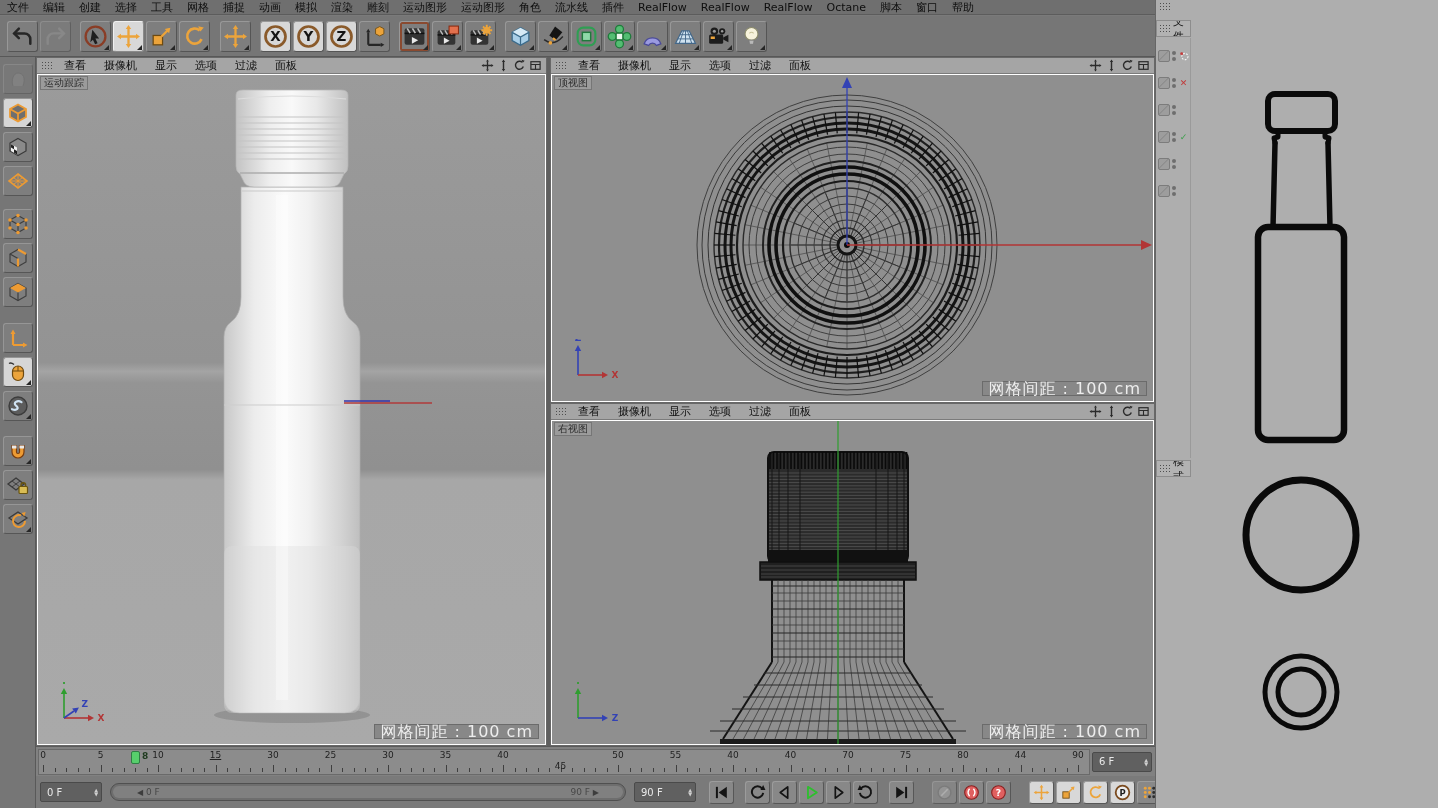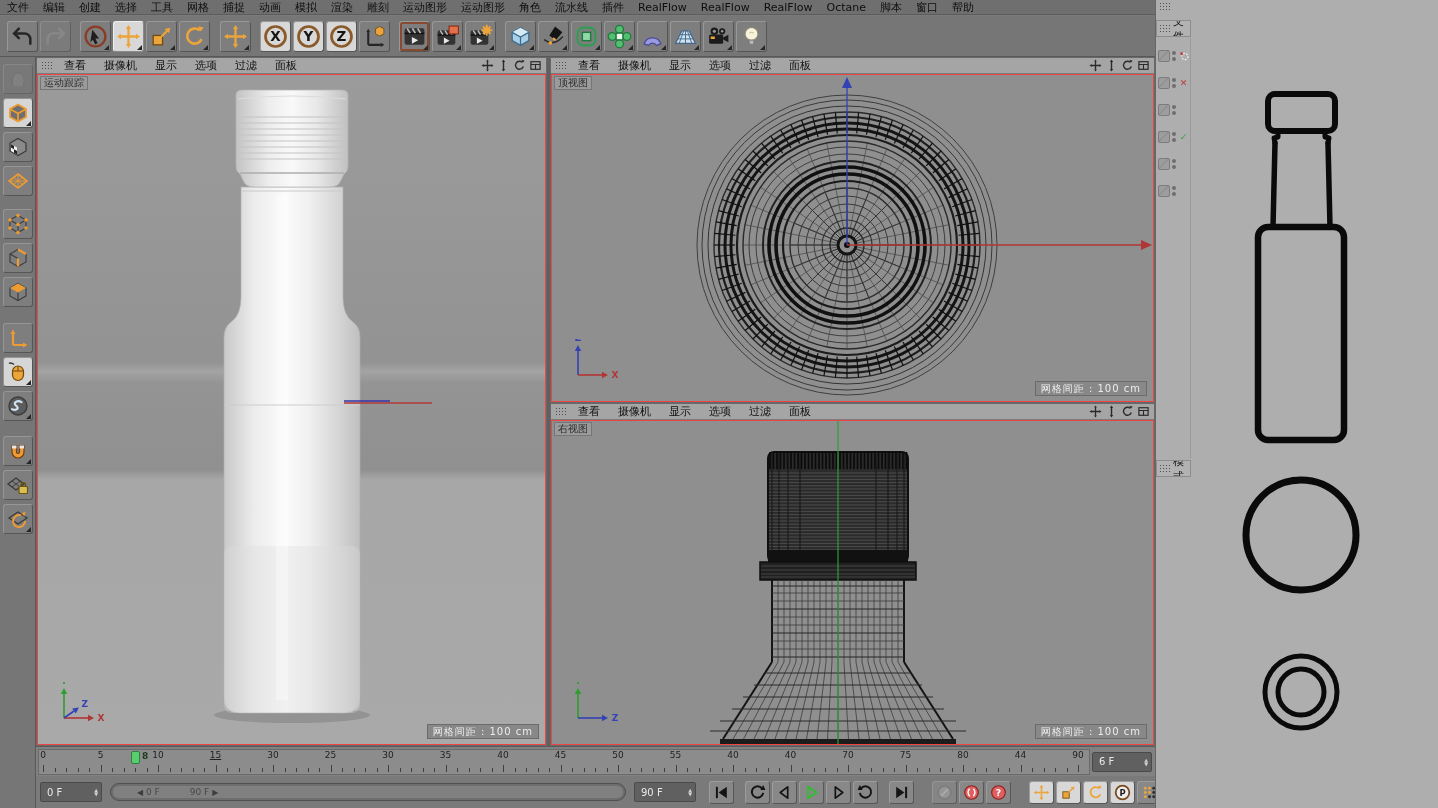--- a/index.html
+++ b/index.html
@@ -30,38 +30,38 @@
   .pbtn{width:30px;height:30px;margin:2px 0;background:#7e7e7e;border:1px solid;
     border-color:#969696 #565656 #565656 #969696;border-radius:3px;display:flex;align-items:center;
     justify-content:center;position:relative;flex:none;}
   .pbtn .ic{width:24px;height:24px;}
   .pbtn.active{background:#d6d6d6;}
   .pbtn.disabled{opacity:.55;background:#7a7a7a;}
   .pbtn.sub::after{content:"";position:absolute;right:1px;bottom:1px;
     border-left:5px solid transparent;border-bottom:5px solid #262626;}
   
   .viewports{position:absolute;left:36px;top:57px;width:1119px;height:689px;background:#5f5f5f;z-index:3;}
-  .vp{position:absolute;background:#ef4444;border:1px solid #686868;}
+  .vp{position:absolute;background:#ffffff;border:1px solid #686868;}
   .vp-persp{left:0;top:0;width:511px;height:689px;}
   .vp-top{left:514px;top:0;width:605px;height:346px;}
   .vp-right{left:514px;top:346px;width:605px;height:343px;}
   .vp-menu{height:16px;background:#a5a5a5;border-bottom:1px solid #7b7b7b;display:flex;
     align-items:center;font-size:11px;color:#101010;padding:0 4px;position:relative;z-index:2;}
   .vp-menu nav{display:flex;}
   .vp-menu nav span{padding:0 9px;line-height:16px;cursor:default;white-space:nowrap;}
   .vp-menu-icons{margin-left:auto;display:flex;gap:3px;align-items:center;}
   .vpi{width:13px;height:13px;display:flex;}
   .grip{width:12px;height:10px;margin-right:2px;flex:none;
     background-image:radial-gradient(#4e4e4e 0.9px,transparent 1px);background-size:3px 3px;}
   .vp-canvas{position:absolute;left:1px;top:17px;right:1px;bottom:1px;overflow:hidden;background:#8f8f8f;}
   .vp-persp .vp-canvas{background:linear-gradient(180deg,#9b9b9b 0%,#939393 43%,#a4a4a4 44.3%,#949494 46%,#909090 59%,#a7a7a7 60.5%,#a9a9a9 100%);}
   .vp-label{position:absolute;left:2px;top:1px;background:#9b9b9b;border:1px solid #767676;
     color:#2c2c2c;font-size:10px;line-height:12px;padding:0 3px;z-index:2;}
   .grid-info{position:absolute;right:6px;bottom:5px;background:#888;border:1px solid #6b6b6b;
-    color:#ededed;font-size:10px;line-height:13px;padding:0 5px;letter-spacing:1px;z-index:2;white-space:nowrap;}
+    color:#ededed;font-size:16px;line-height:13px;padding:0 5px;letter-spacing:1px;z-index:2;white-space:nowrap;}
   .scene{position:absolute;left:0;top:0;z-index:1;}
   .gizmo{position:absolute;left:14px;bottom:14px;z-index:2;}
   
   .timeline{position:absolute;left:36px;top:746px;width:1119px;height:30px;background:#818181;
     border-top:1px solid #5a5a5a;display:flex;align-items:center;z-index:4;}
   .ruler{position:relative;margin-left:2px;width:1052px;height:26px;background:#8c8c8c;
     border:1px solid #6a6a6a;overflow:hidden;}
   .rlabel{position:absolute;top:0;font-size:9px;color:#222;transform:translateX(-50%);}
   .rtick{position:absolute;bottom:2px;width:1px;background:#3f3f3f;}
   .playhead{position:absolute;top:1px;width:9px;height:13px;border-radius:2px;border:1px solid #2f7d44;}
@@ -70,21 +70,21 @@
     font-size:10px;display:flex;align-items:center;padding:0 3px 0 6px;gap:5px;white-space:nowrap;}
   .spin .arr{display:flex;flex-direction:column;color:#d0d0d0;font-size:5px;line-height:4px;letter-spacing:0;}
   .timeline .spin{margin-left:auto;margin-right:3px;width:60px;justify-content:space-between;}
   
   .playbar{position:absolute;left:36px;top:776px;width:1119px;height:32px;background:#7a7a7a;
     display:flex;align-items:center;padding:0 4px;z-index:4;}
   .playbar .spin{width:62px;justify-content:space-between;flex:none;}
   .range{position:relative;width:516px;height:18px;background:#6e6e6e;border:1px solid #505050;
     border-radius:9px;margin:0 8px;flex:none;display:flex;align-items:center;}
   .range-bar{position:absolute;left:2px;right:2px;top:2px;bottom:2px;background:#808080;border-radius:7px;
-    display:flex;justify-content:flex-start;align-items:center;font-size:9px;color:#474747;padding:0 24px;gap:30px;}
+    display:flex;justify-content:space-between;align-items:center;font-size:9px;color:#474747;padding:0 24px;gap:30px;}
   .range-bar .rng-arrow{font-size:8px;color:#3d3d3d;}
   .trbtn{width:25px;height:23px;background:#888;border:1px solid;border-color:#9c9c9c #575757 #575757 #9c9c9c;
     border-radius:3px;display:flex;align-items:center;justify-content:center;margin:0 1px;flex:none;position:relative;}
   .trbtn .ic{width:17px;height:17px;}
   .trbtn.lit{background:#d8d8d8;}
   .trbtn.disabled{opacity:.8;}
   .trbtn.sub::after{content:"";position:absolute;right:0;bottom:0;
     border-left:5px solid transparent;border-bottom:5px solid #262626;}
   .pgap{flex:none;}
   
@@ -1059,21 +1059,21 @@
       <div class="rtick" style="left: 429.5px; height: 4px;"></div>
       <div class="rtick" style="left: 441px; height: 4px;"></div>
       <div class="rtick" style="left: 452.5px; height: 4px;"></div>
       <div class="rtick" style="left: 464px; height: 7px;"></div>
       <span class="rlabel" style="left: 464px;">40</span>
       <div class="rtick" style="left: 475.5px; height: 4px;"></div>
       <div class="rtick" style="left: 487px; height: 4px;"></div>
       <div class="rtick" style="left: 498.5px; height: 4px;"></div>
       <div class="rtick" style="left: 510px; height: 4px;"></div>
       <div class="rtick" style="left: 521.5px; height: 7px;"></div>
-      <span class="rlabel" style="left: 521.5px;">45</span>
+      <span class="rlabel" style="left: 521.5px; margin-top: 11px;">45</span>
       <div class="rtick" style="left: 533px; height: 4px;"></div>
       <div class="rtick" style="left: 544.5px; height: 4px;"></div>
       <div class="rtick" style="left: 556px; height: 4px;"></div>
       <div class="rtick" style="left: 567.5px; height: 4px;"></div>
       <div class="rtick" style="left: 579px; height: 7px;"></div>
       <span class="rlabel" style="left: 579px;">50</span>
       <div class="rtick" style="left: 590.5px; height: 4px;"></div>
       <div class="rtick" style="left: 602px; height: 4px;"></div>
       <div class="rtick" style="left: 613.5px; height: 4px;"></div>
       <div class="rtick" style="left: 625px; height: 4px;"></div>

